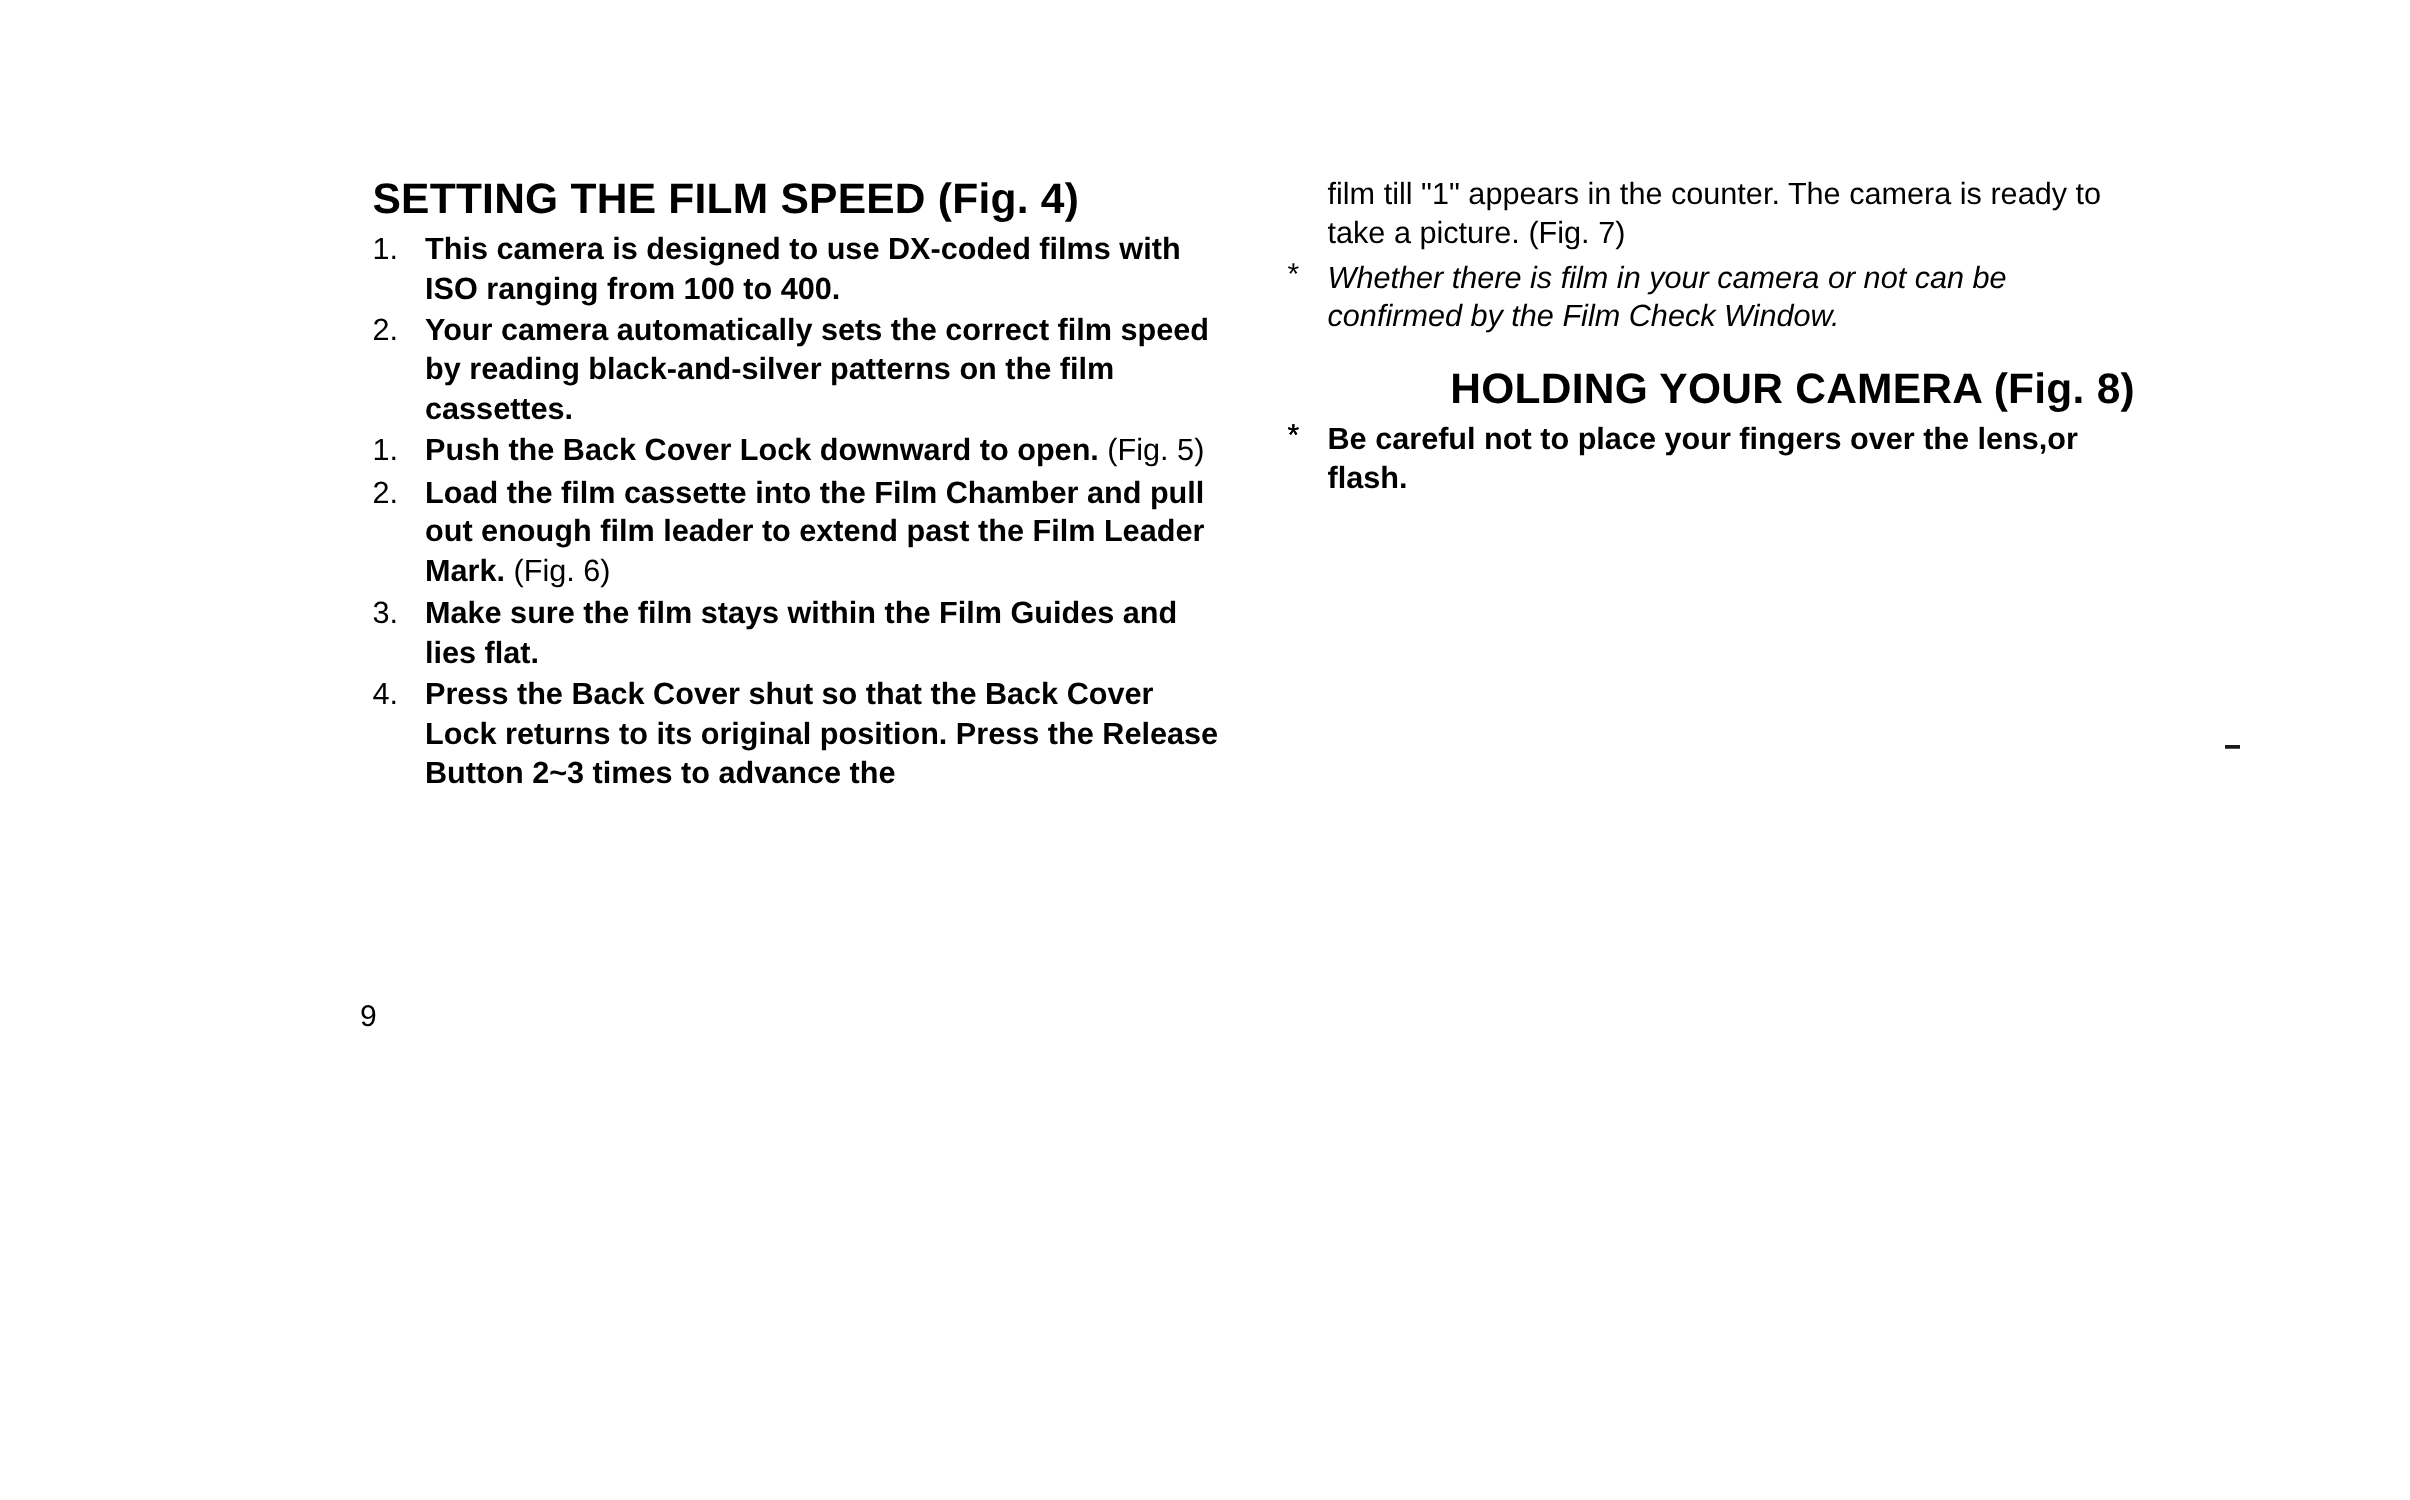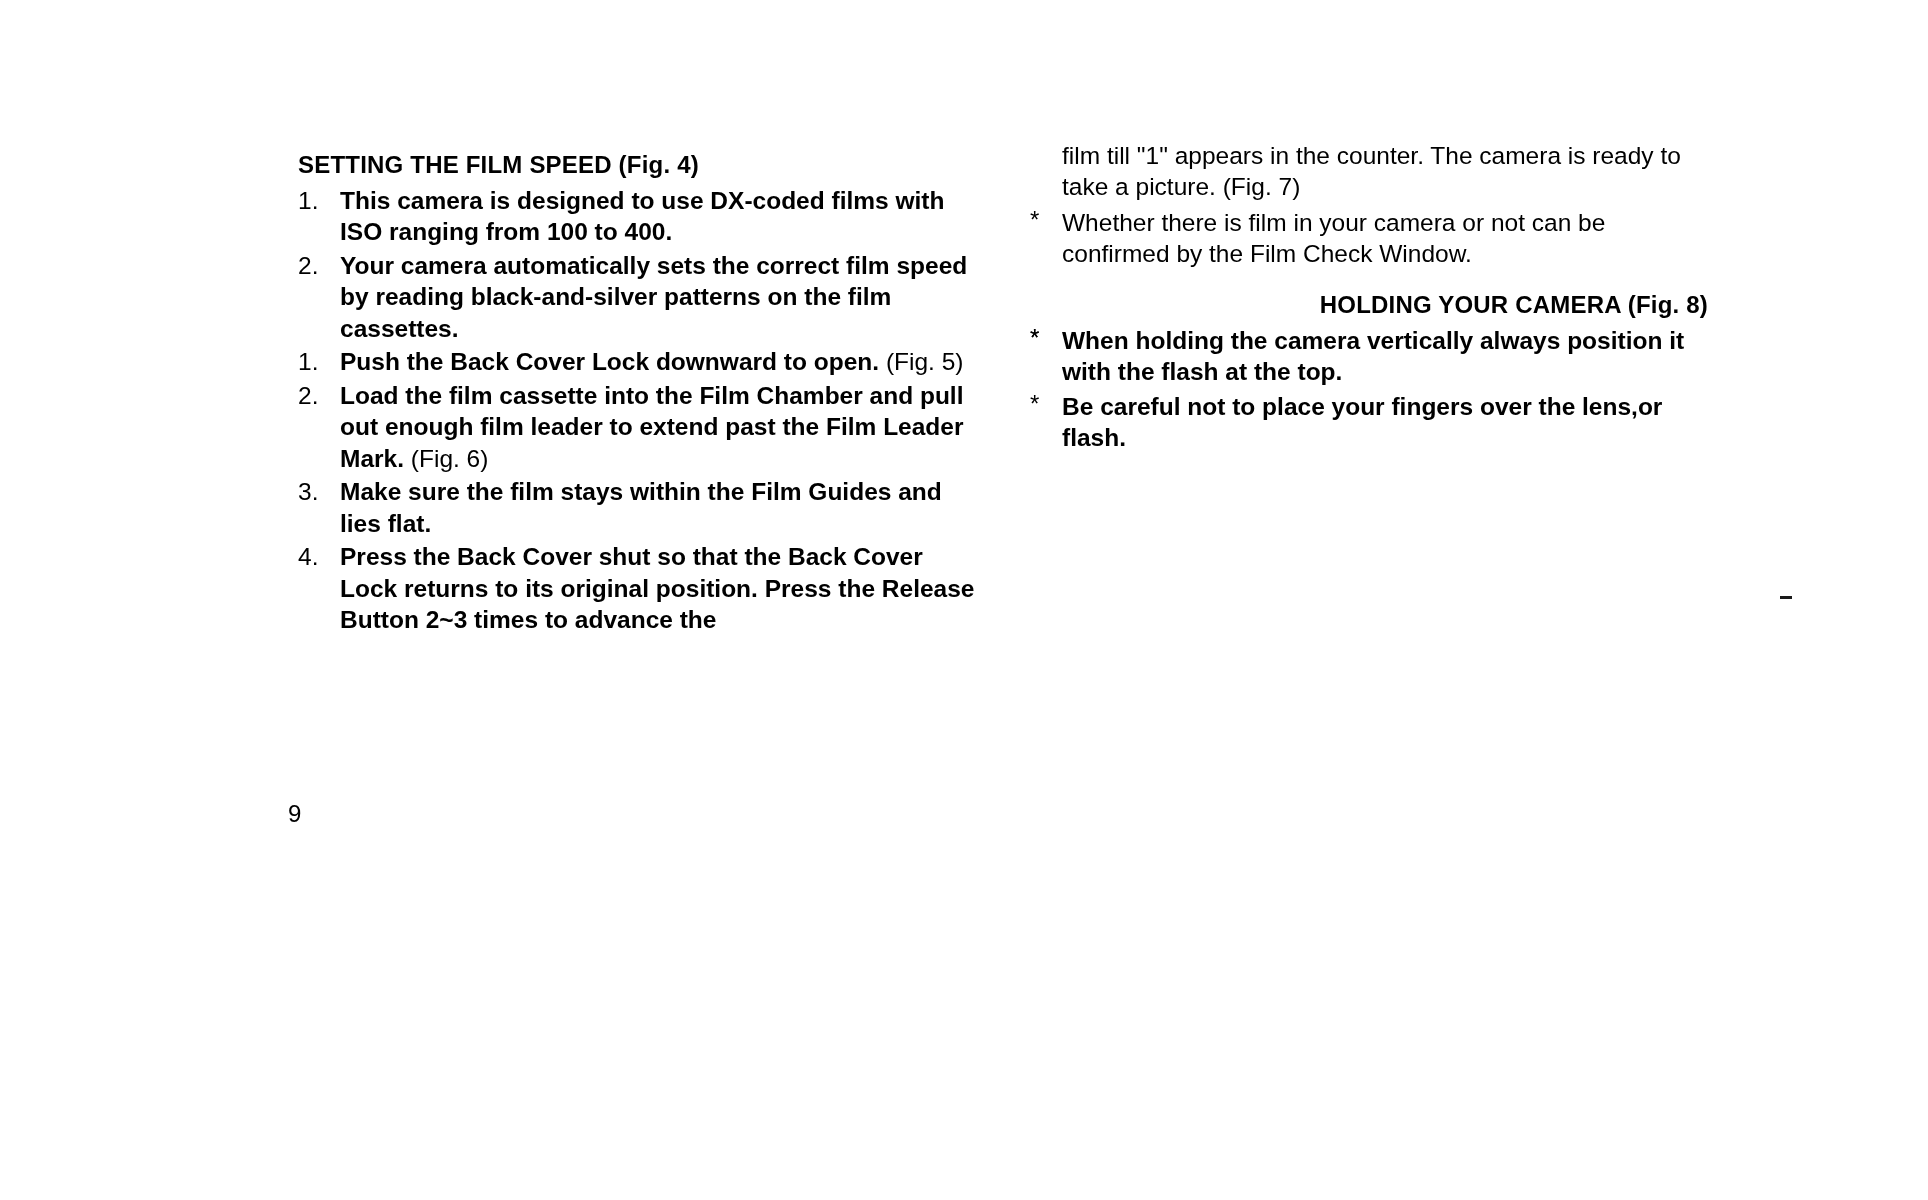--- a/index.html
+++ b/index.html
@@ -28,23 +28,23 @@
   }
   .col-left {
     left: 298px;
     width: 680px;
   }
   .col-right {
     left: 1028px;
     width: 680px;
   }
   h2.section-title {
-    font-size: 24px;
+    font-size: 34px;
     font-weight: bold;
-    margin: 12px 0 6px 0;
+    margin: 0 0 6px 0;
     letter-spacing: 0.2px;
     line-height: 1.12;
   }
   h2.section-title.spaced-top {
     margin-top: 22px;
     text-align: right;
   }
   ol.num-list {
     list-style: none;
     margin: 0;
@@ -83,20 +83,21 @@
     top: -2px;
     font-size: 24px;
   }
   .just {
     text-align: justify;
     text-justify: inter-word;
     font-weight: bold;
   }
   .no-just {
     text-align: center;
+    font-style: italic;
   }
   .b {
     font-weight: normal;
   }
   .cont-para {
     font-size: 24.5px;
     line-height: 1.285;
     margin: 0 0 4px 0;
     padding-left: 34px;
     text-align: left;
@@ -171,21 +172,20 @@
     </ul>
 
     <h2 class="section-title spaced-top">HOLDING YOUR CAMERA (Fig. 8)</h2>
 
     <ul class="star-list">
       <li>
         <span class="star">*</span>
       </li>
       <li>
         <span class="star">*</span>
-        <span class="just">When holding the camera vertically always position it with the flash at the top.</span>
       </li>
       <li>
         <span class="star">*</span>
         <span class="just">Be careful not to place your fingers over the lens,or flash.</span>
       </li>
     </ul>
   </div>
 
   <div class="page-number">9</div>
 

